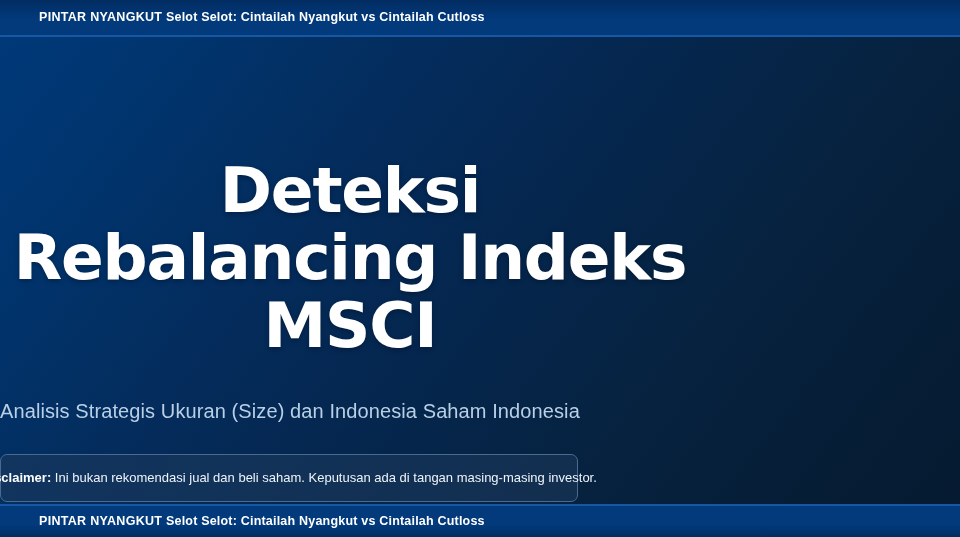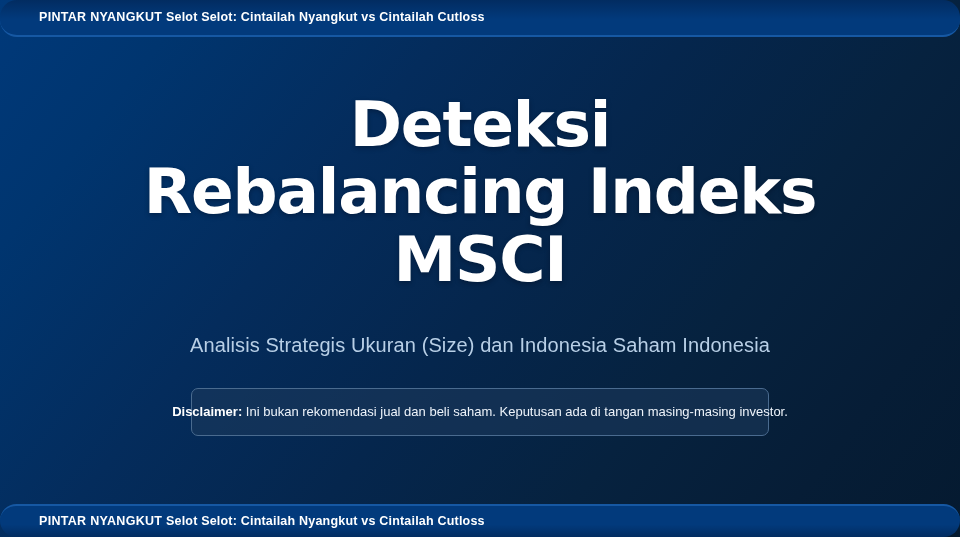--- a/index.html
+++ b/index.html
@@ -33,21 +33,20 @@
 
   
   .banner {
     flex: 0 0 auto;
     position: relative;
     background: #033372;
     color: #ffffff;
     display: flex;
     align-items: center;
     box-sizing: border-box;
-    border-radius: 17px;
   }
   .banner-top {
     height: 37px;
     padding-left: 39px;
     border-bottom: 2px solid #1658a3;
     background: linear-gradient(180deg, #022c61 0%, #023a7c 55%, #023a7c 100%);
   }
   .banner-bottom {
     height: 33px;
     padding-left: 39px;
@@ -65,23 +64,23 @@
     font-weight: 900;
     letter-spacing: 0.3px;
   }
 
   
   .stage {
     flex: 1 1 auto;
     position: relative;
     display: flex;
     flex-direction: column;
-    align-items: center;
+    align-items: flex-start;
     box-sizing: border-box;
-    padding-top: 54px;
+    padding-top: 120px;
   }
 
   .hero-title {
     width: 700px;
     margin: 0;
     text-align: center;
     color: #ffffff;
     font-family: "DejaVu Sans", sans-serif;
     font-size: 63px;
     font-weight: bold;

